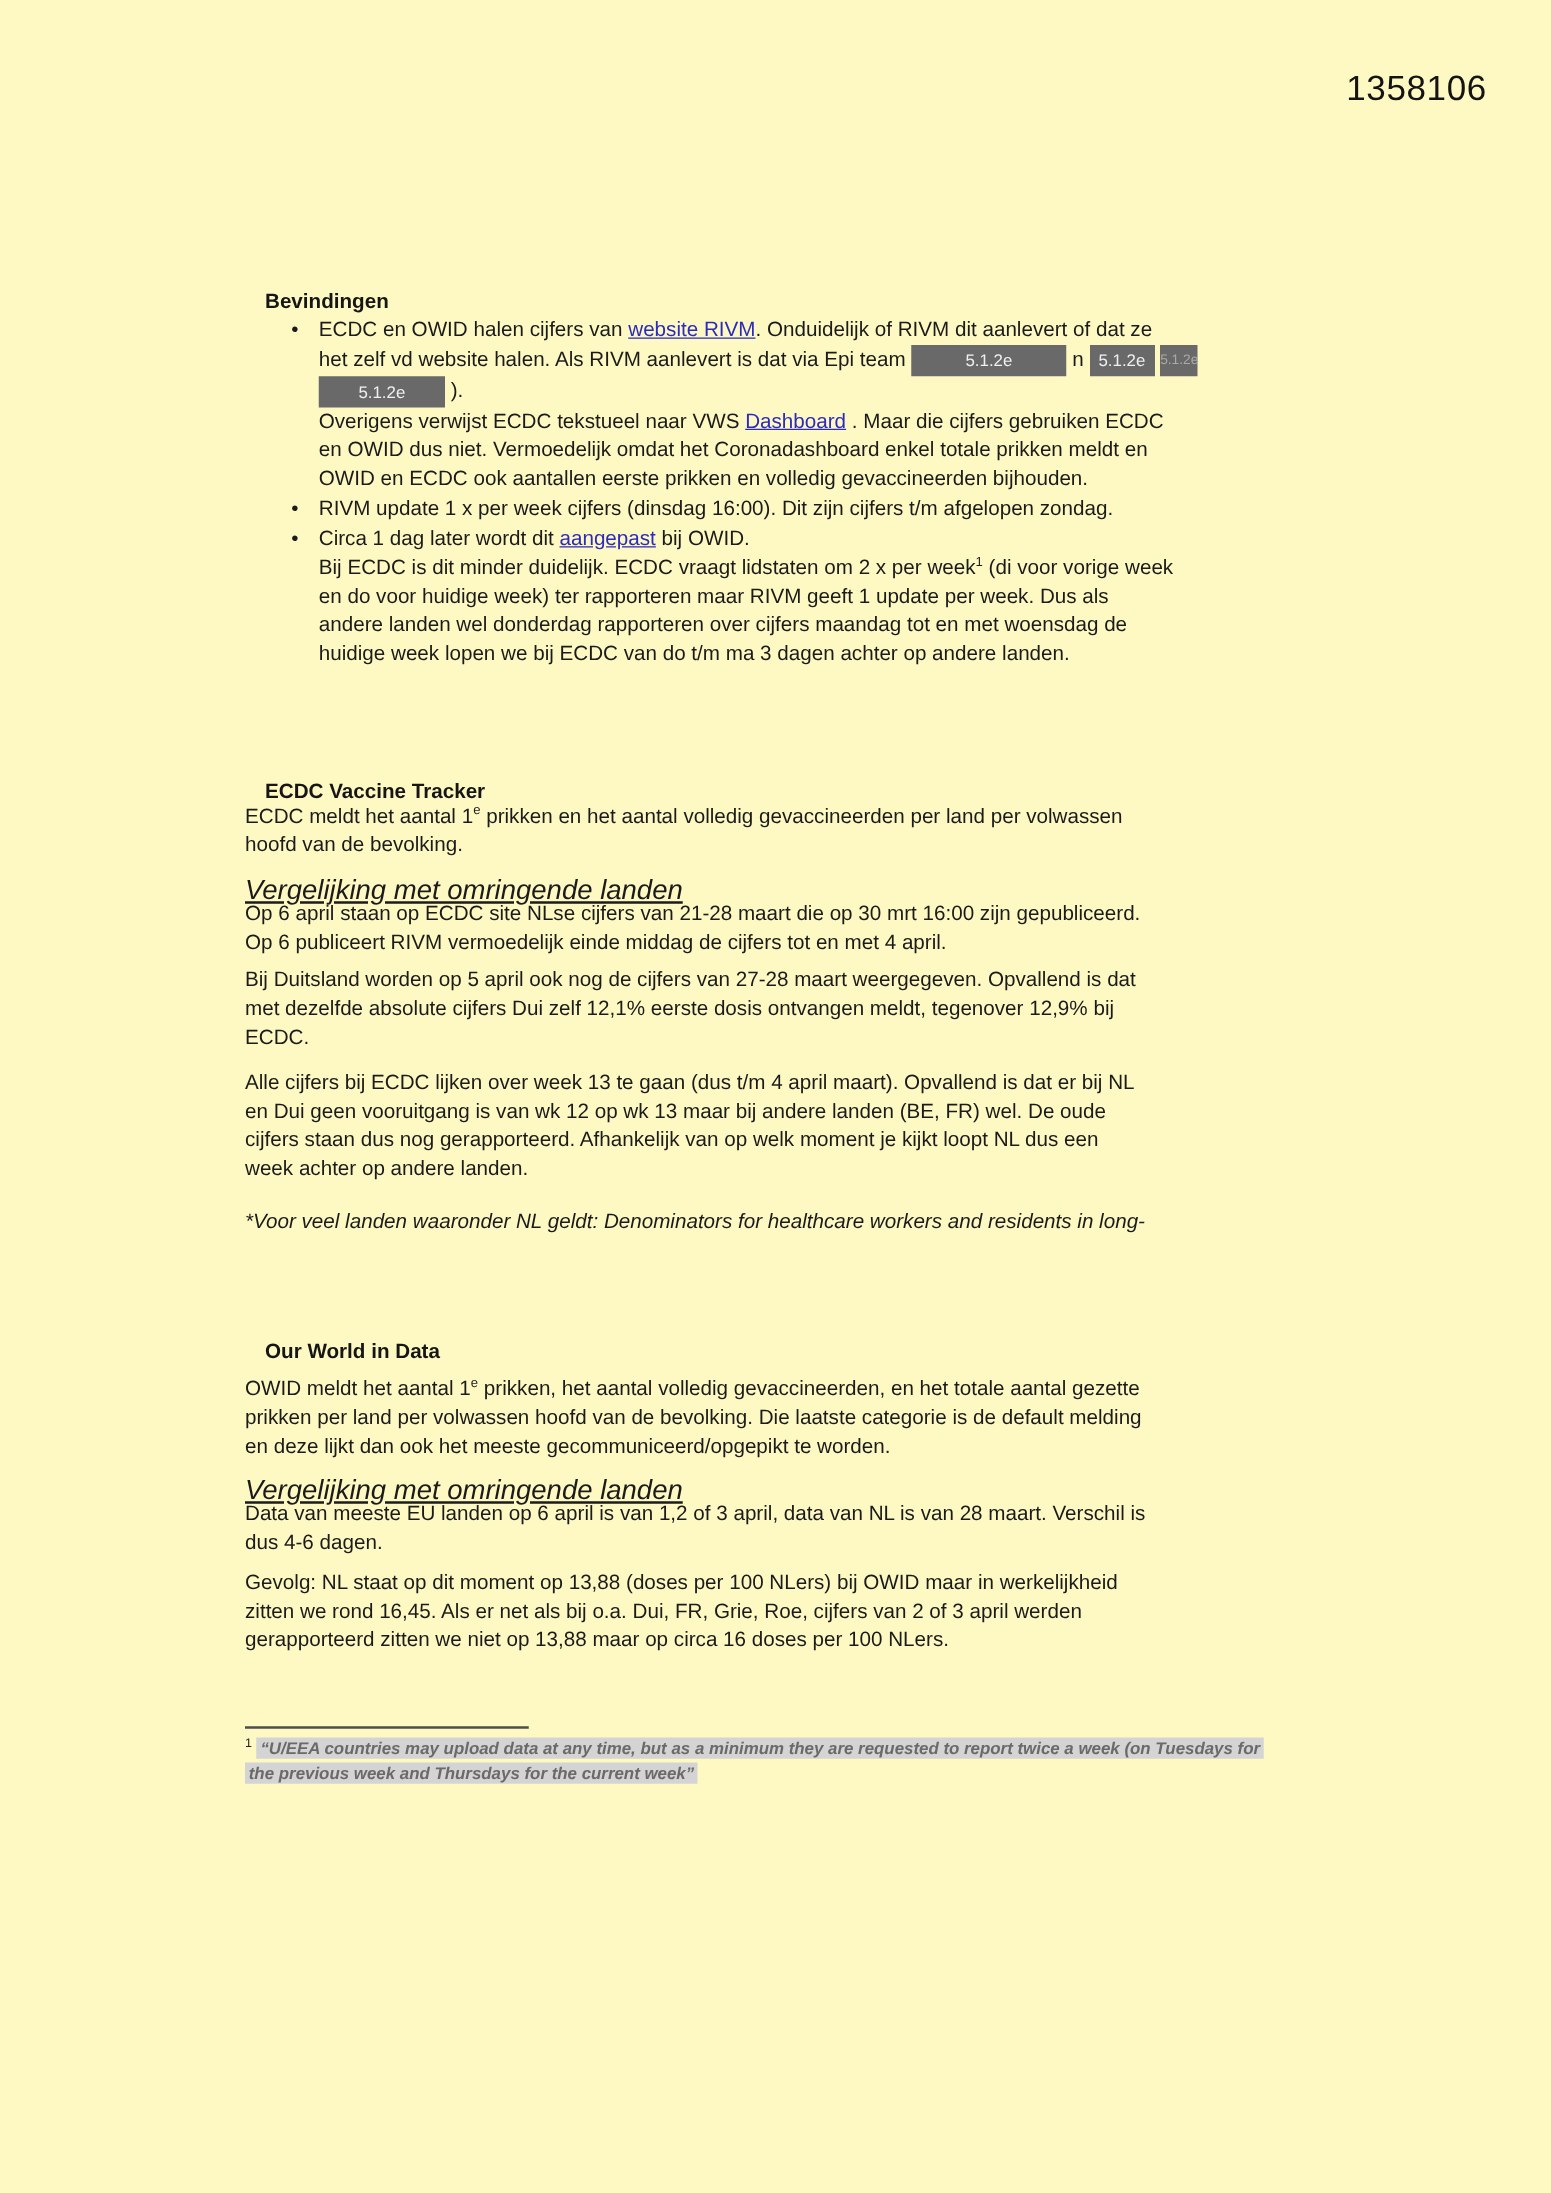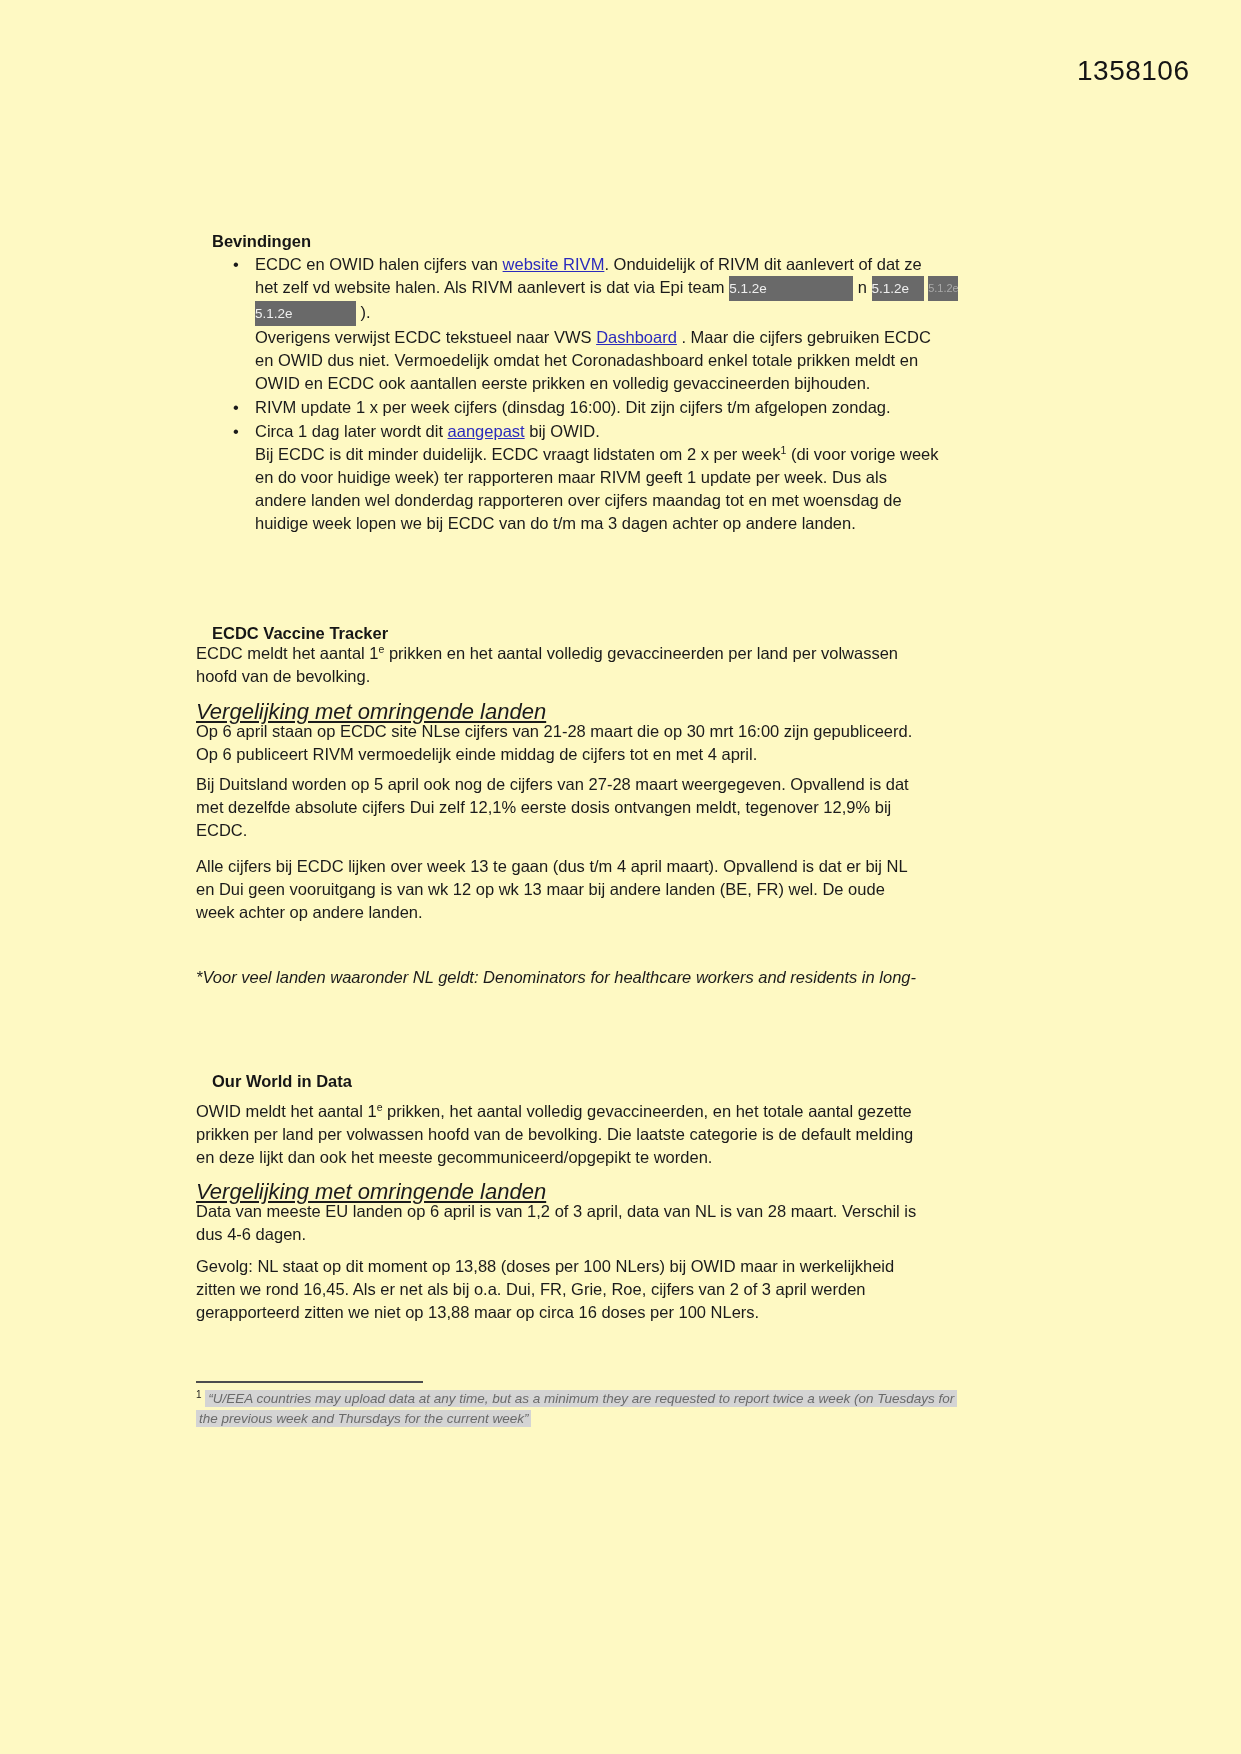--- a/index.html
+++ b/index.html
@@ -53,38 +53,40 @@
   sup { font-size: 10.5px; vertical-align: super; line-height: 0; }
   .italic .ln, .italic { font-style: italic; text-align: right; }
   .subhead { font-size: 22px; line-height: 23px; font-style: italic; white-space: nowrap; text-decoration: underline; }
   .redact {
     display: inline-block;
     background: #696969;
     color: #efefef;
     font-size: 13.5px;
     line-height: 25px;
     height: 25px;
+    text-align: center;
     vertical-align: middle;
     overflow: hidden;
   }
   .r-wide  { width: 124px; }
   .r-med   { width: 52px; }
   .r-cut   { width: 30px; color: #a9a9a9; font-size: 11px; }
   .r-line3 { width: 101px; }
   .fn-sep {
     width: 227px;
     border-top: 2px solid #4d4d4d;
     height: 0;
   }
   .footnote { font-size: 13.5px; color: #6a6a6a; }
   .fn-line { white-space: nowrap; line-height: 20px; }
   .fn-hl {
     background: #d4d4d4;
     font-style: italic;
     padding: 1px 3px;
+    font-weight: bold;
   }
   .fn-marker { color: #222222; font-style: normal; font-size: 10px; }
 </style>
 </head>
 <body>
 
 <div class="page">
   <div class="doc-number">1358106</div>
 
   <div class="content">
@@ -131,20 +133,21 @@
 
     <div class="blk" style="top:773px">
       <div class="ln"><span>Bij Duitsland worden op 5 april ook nog de cijfers van 27-28 maart weergegeven. Opvallend is dat</span></div>
       <div class="ln"><span>met dezelfde absolute cijfers Dui zelf 12,1% eerste dosis ontvangen meldt, tegenover 12,9% bij</span></div>
       <div class="ln"><span>ECDC.</span></div>
     </div>
 
     <div class="blk" style="top:855px">
       <div class="ln"><span>Alle cijfers bij ECDC lijken over week 13 te gaan (dus t/m 4 april maart). Opvallend is dat er bij NL</span></div>
       <div class="ln"><span>en Dui geen vooruitgang is van wk 12 op wk 13 maar bij andere landen (BE, FR) wel. De oude</span></div>
+      <div class="ln"><span>cijfers staan dus nog gerapporteerd. Afhankelijk van op welk moment je kijkt loopt NL dus een</span></div>
       <div class="ln"><span>week achter op andere landen.</span></div>
     </div>
 
     <div class="blk italic" style="top:966px">
       <div class="ln"><span>*Voor veel landen waaronder NL geldt: Denominators for healthcare workers and residents in long-</span></div>
     </div>
 
     <h2 class="blk heading" style="top:1056px">Our World in Data</h2>
 
     <div class="blk" style="top:1100px">

